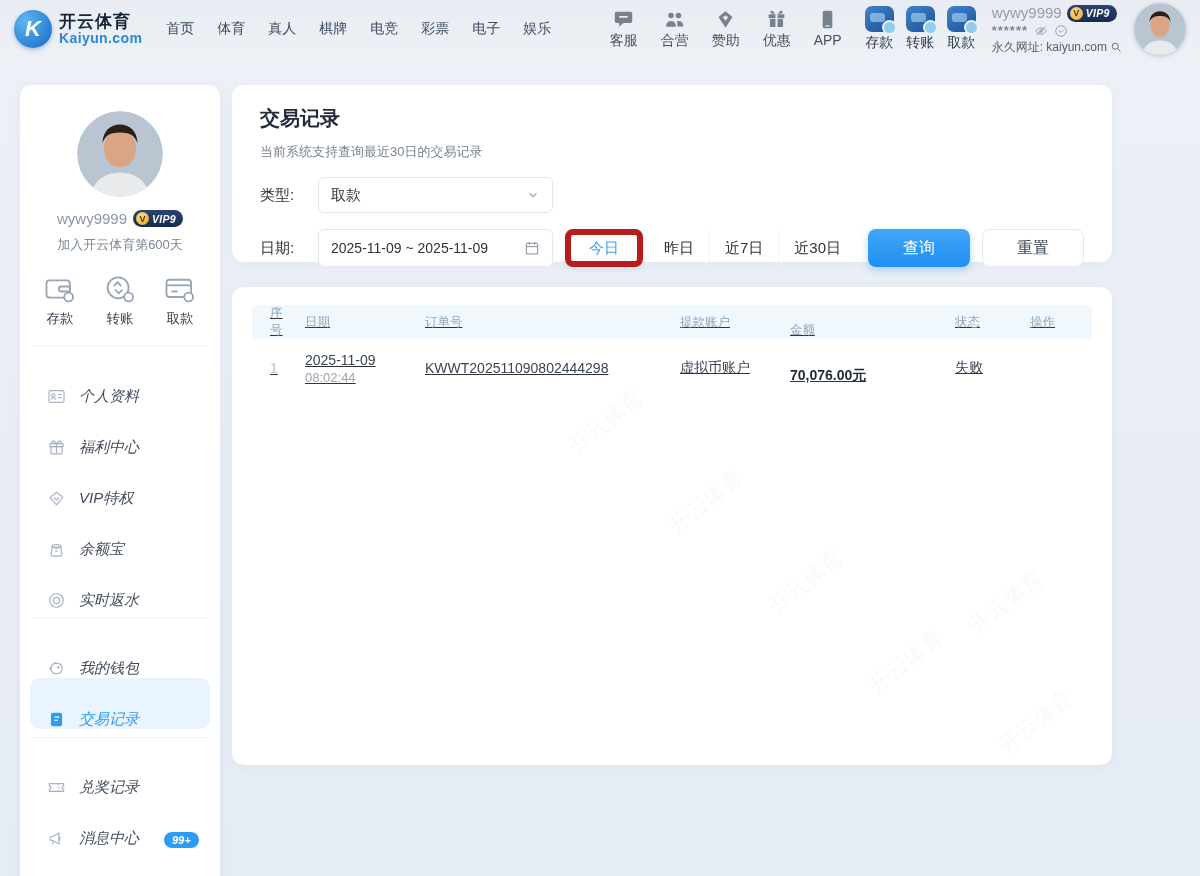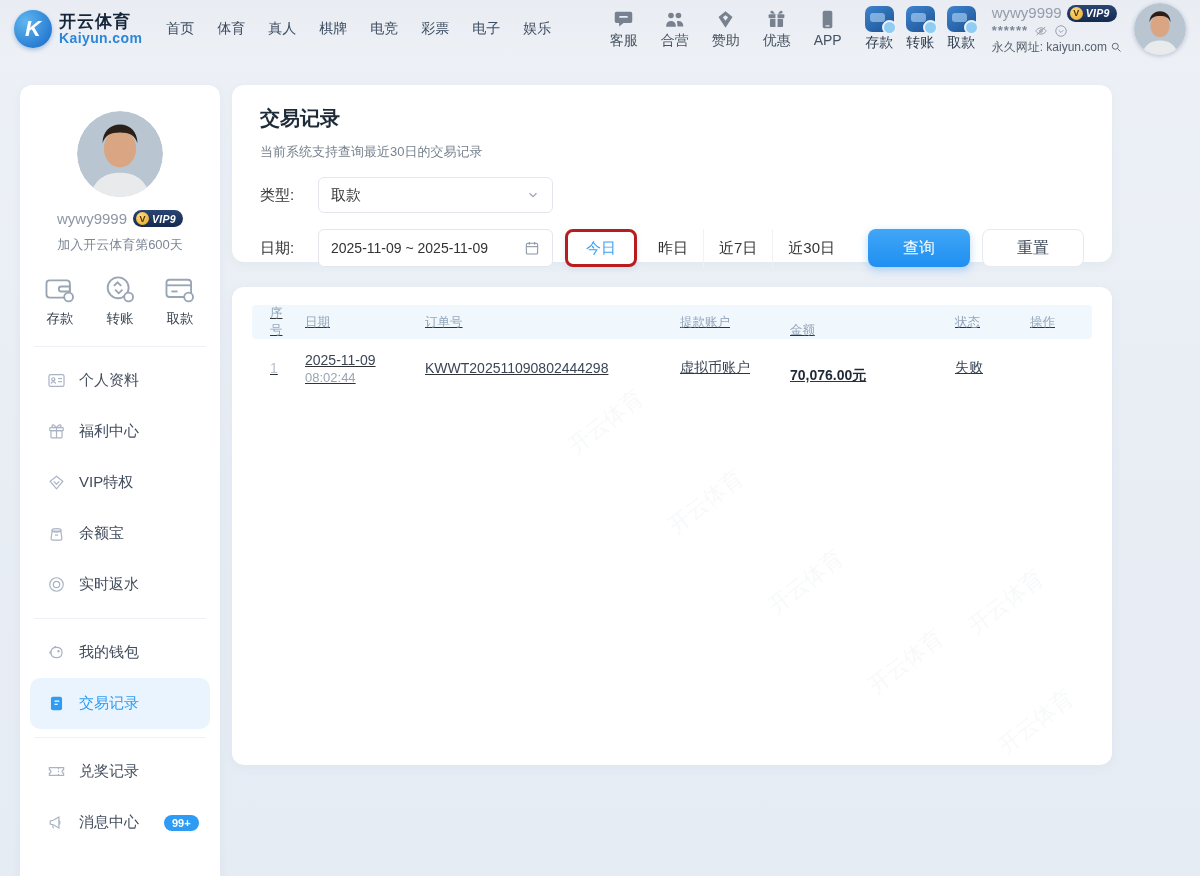--- a/index.html
+++ b/index.html
@@ -49,41 +49,41 @@
   .avatar-side{width:86px;height:86px;margin:0 auto;}
   .name-row{margin-top:13px;display:flex;justify-content:center;align-items:center;gap:6px;}
   .side-name{font-size:15px;color:#8d97a5;}
   .joined{margin-top:9px;font-size:13px;color:#7d8795;}
   .quick{display:flex;justify-content:space-between;padding:20px 24px 16px;}
   .quick-item{display:flex;flex-direction:column;align-items:center;gap:6px;cursor:pointer;}
   .quick-item svg{width:32px;height:30px;stroke:#9aa5b4;fill:none;stroke-width:1.5;}
   .quick-label{font-size:13.5px;color:#39434f;}
   .side-divider{height:1px;background:#eef1f5;margin:2px 14px;}
   .menu{padding:6px 0;}
-  .menu-item{height:51px;display:flex;align-items:center;padding-left:27px;gap:13px;cursor:pointer;color:#424c5c;font-size:15px;}
+  .menu-item{height:51px;display:flex;align-items:flex-end;padding-left:27px;gap:13px;cursor:pointer;color:#424c5c;font-size:15px;font-style:italic;}
   .menu-item svg{width:19px;height:19px;stroke:#a9b3c3;fill:none;stroke-width:1.5;flex:none;}
   .menu-item.active{background:#e9f4fe;margin:0 10px;padding-left:17px;border-radius:10px;color:#2e9cf4;}
   .menu-item.active svg{stroke:#2e9cf4;}
   .menu-item.active svg .fillpart{fill:#2e9cf4;}
   .count-badge{margin-left:12px;background:#2e9cf4;color:#fff;font-size:11px;font-weight:700;padding:2px 8px;border-radius:9px;}
   
   .card{position:absolute;background:#fff;border-radius:12px;box-shadow:0 2px 10px rgba(150,168,190,.10);}
   .card1{left:232px;top:85px;width:880px;height:177px;padding:20px 28px;}
   .page-title{font-size:20px;font-weight:700;color:#1e2a38;}
   .page-subtitle{margin-top:11px;font-size:13px;color:#78828f;}
   .filter-row{display:flex;align-items:center;margin-top:16px;}
   .filter-label{width:58px;font-size:15px;color:#333;}
   .select-box{width:235px;height:36px;border:1px solid #e3e7ed;border-radius:6px;display:flex;align-items:center;justify-content:space-between;padding:0 12px;font-size:15px;color:#333;cursor:pointer;background:#fff;}
   .select-box svg{width:14px;height:14px;stroke:#9aa4b2;fill:none;stroke-width:2;}
   .date-box{width:235px;height:38px;border:1px solid #e3e7ed;border-radius:6px;display:flex;align-items:center;justify-content:space-between;padding:0 12px;font-size:14px;color:#333;cursor:pointer;background:#fff;}
   .date-box svg{width:16px;height:16px;stroke:#8a94a3;fill:none;stroke-width:1.6;}
   .quick-dates{display:flex;align-items:center;margin-left:12px;}
   .qd-btn{font-size:15px;color:#333;padding:0 15px;cursor:pointer;height:38px;display:flex;align-items:center;}
   .qd-btn.sep{border-left:1px solid #f0f2f5;}
-  .qd-btn.active{border:3px solid #b91c1c;border-radius:8px;color:#3aa0f5;background:#fff;box-shadow:0 2px 6px rgba(120,160,200,.18);padding:0 18px;margin-right:6px;}
+  .qd-btn.active{border:6px solid #b91c1c;border-radius:8px;color:#3aa0f5;background:#fff;box-shadow:0 2px 6px rgba(120,160,200,.18);padding:0 18px;margin-right:6px;}
   .action-btns{margin-left:auto;display:flex;gap:12px;}
   .btn{width:102px;height:38px;border-radius:8px;font-size:16px;display:flex;align-items:center;justify-content:center;cursor:pointer;}
   .btn-primary{background:linear-gradient(180deg,#41a6f7,#1f8ff1);color:#fff;box-shadow:0 3px 8px rgba(47,150,240,.35);}
   .btn-plain{background:#fff;border:1px solid #e6e9ef;color:#3c4656;}
   
   .card2{left:232px;top:287px;width:880px;height:478px;padding:18px 20px;overflow:hidden;text-decoration:underline;}
   .thead{display:flex;align-items:center;height:34px;background:#f0f7fd;border-radius:4px;color:#94a6ba;font-size:12.5px;}
   .trow{display:flex;align-items:center;min-height:58px;font-size:14px;color:#3a4656;}
   .c{padding-left:18px;flex:none;}
   .c1{width:35px;} .c2{width:120px;} .c3{width:255px;} .c4{width:110px;} .c5{width:165px;margin-top:16px;} .c6{width:75px;} .c7{width:80px;}

